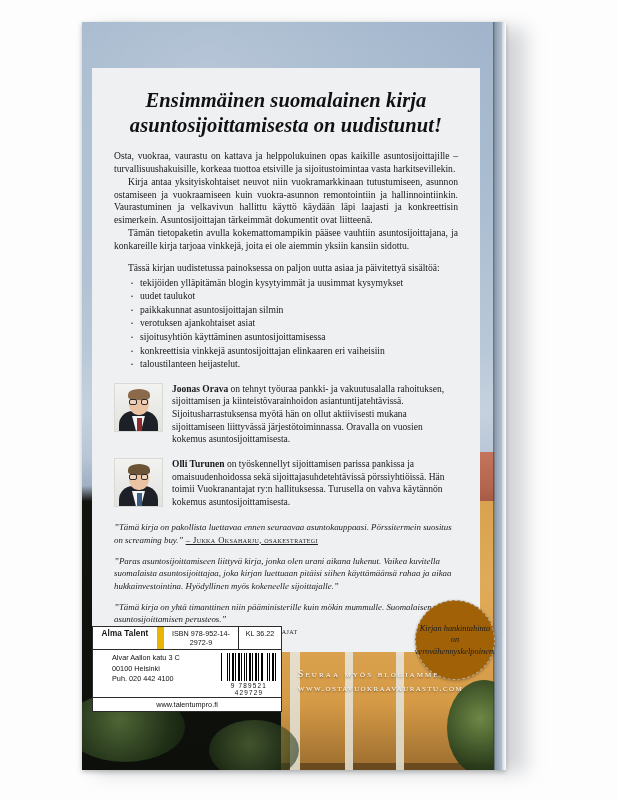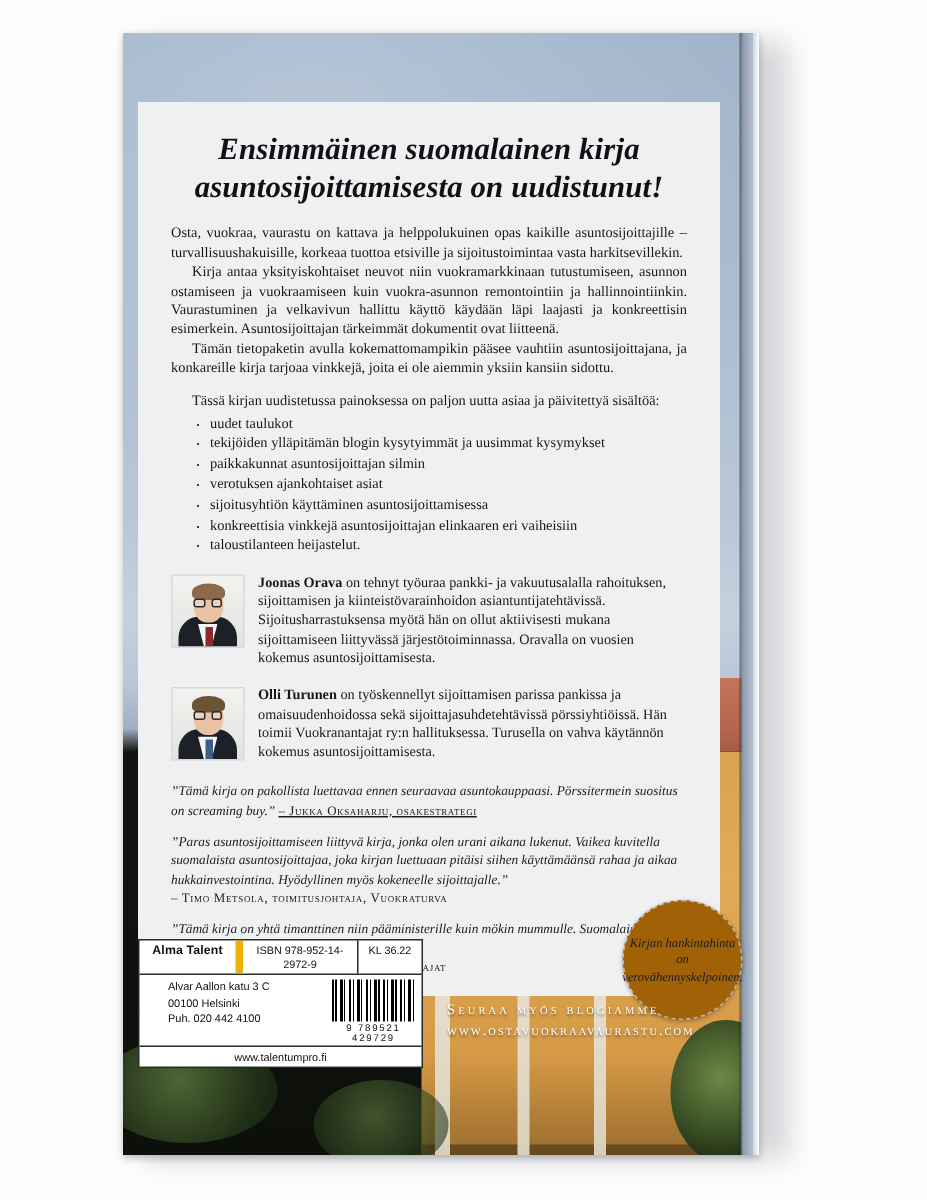--- a/index.html
+++ b/index.html
@@ -191,21 +191,21 @@
   
   .pub-box{
     position:absolute;left:10px;bottom:58px;width:188px;
     background:#ffffff;border:1px solid #2b2b2b;
     font-family:"Liberation Sans", sans-serif;color:#111;
     z-index:7;
   }
   .pub-row1{display:flex;border-bottom:1px solid #2b2b2b;}
   .pub-logo{
     flex:0 0 58px;padding:2px 3px;font-size:8.2px;font-weight:700;
-    border-right:5px solid #eab308;text-align:center;letter-spacing:.1px;
+    border-right:7px solid #eab308;text-align:center;letter-spacing:.1px;
   }
   .pub-isbn{
     flex:1;padding:2px 3px;font-size:7.2px;text-align:center;
     border-right:1px solid #2b2b2b;
   }
   .pub-kl{flex:0 0 38px;padding:2px 2px;font-size:7.2px;text-align:center;}
   .pub-row2{display:flex;border-bottom:1px solid #2b2b2b;min-height:44px;}
   .pub-addr{
     flex:0 0 88px;padding:3px 19px;font-size:7.3px;line-height:1.45;
   }
@@ -277,22 +277,22 @@
 
       <div class="panel-title">Ensimmäinen suomalainen kirja asuntosijoittamisesta on uudistunut!</div>
 
       <p class="para">Osta, vuokraa, vaurastu on kattava ja helppolukuinen opas kaikille asuntosijoittajille – turvallisuushakuisille, korkeaa tuottoa etsiville ja sijoitustoimintaa vasta harkitsevillekin.</p>
       <p class="para">Kirja antaa yksityiskohtaiset neuvot niin vuokramarkkinaan tutustumiseen, asunnon ostamiseen ja vuokraamiseen kuin vuokra-asunnon remontointiin ja hallinnointiinkin. Vaurastuminen ja velkavivun hallittu käyttö käydään läpi laajasti ja konkreettisin esimerkein. Asuntosijoittajan tärkeimmät dokumentit ovat liitteenä.</p>
       <p class="para">Tämän tietopaketin avulla kokemattomampikin pääsee vauhtiin asuntosijoittajana, ja konkareille kirja tarjoaa vinkkejä, joita ei ole aiemmin yksiin kansiin sidottu.</p>
 
       <p class="para lead-in">Tässä kirjan uudistetussa painoksessa on paljon uutta asiaa ja päivitettyä sisältöä:</p>
 
       <ul class="bullets">
+        <li>tekijöiden ylläpitämän blogin kysytyimmät ja uusimmat kysymykset</li>
         <li>uudet taulukot</li>
-        <li>tekijöiden ylläpitämän blogin kysytyimmät ja uusimmat kysymykset</li>
         <li>paikkakunnat asuntosijoittajan silmin</li>
         <li>verotuksen ajankohtaiset asiat</li>
         <li>sijoitusyhtiön käyttäminen asuntosijoittamisessa</li>
         <li>konkreettisia vinkkejä asuntosijoittajan elinkaaren eri vaiheisiin</li>
         <li>taloustilanteen heijastelut.</li>
       </ul>
 
       <div class="author">
         <div class="author-photo">
           <div class="ph-bg"></div>
@@ -323,21 +323,20 @@
         </div>
       </div>
 
       <div class="quotes">
         <div class="quote">
           <span>”Tämä kirja on pakollista luettavaa ennen seuraavaa asuntokauppaasi. Pörssitermein suositus on screaming buy.”</span>
           <span class="attrib">– Jukka Oksaharju, osakestrategi</span>
         </div>
         <div class="quote">
           <span>”Paras asuntosijoittamiseen liittyvä kirja, jonka olen urani aikana lukenut. Vaikea kuvitella suomalaista asuntosijoittajaa, joka kirjan luettuaan pitäisi siihen käyttämäänsä rahaa ja aikaa hukkainvestointina. Hyödyllinen myös kokeneelle sijoittajalle.”</span>
-          <div class="attrib-line">– Timo Metsola, toimitusjohtaja, Vuokraturva</div>
         </div>
         <div class="quote" style="margin-bottom:0;">
           <span>”Tämä kirja on yhtä timanttinen niin pääministerille kuin mökin mummulle. Suomalaisen asuntosijoittamisen perusteos.”</span>
           <div class="attrib-line">– Mia Koro-Kanerva, Suomen Vuokranantajat</div>
         </div>
       </div>
 
     </div>
 
     <div class="badge">

